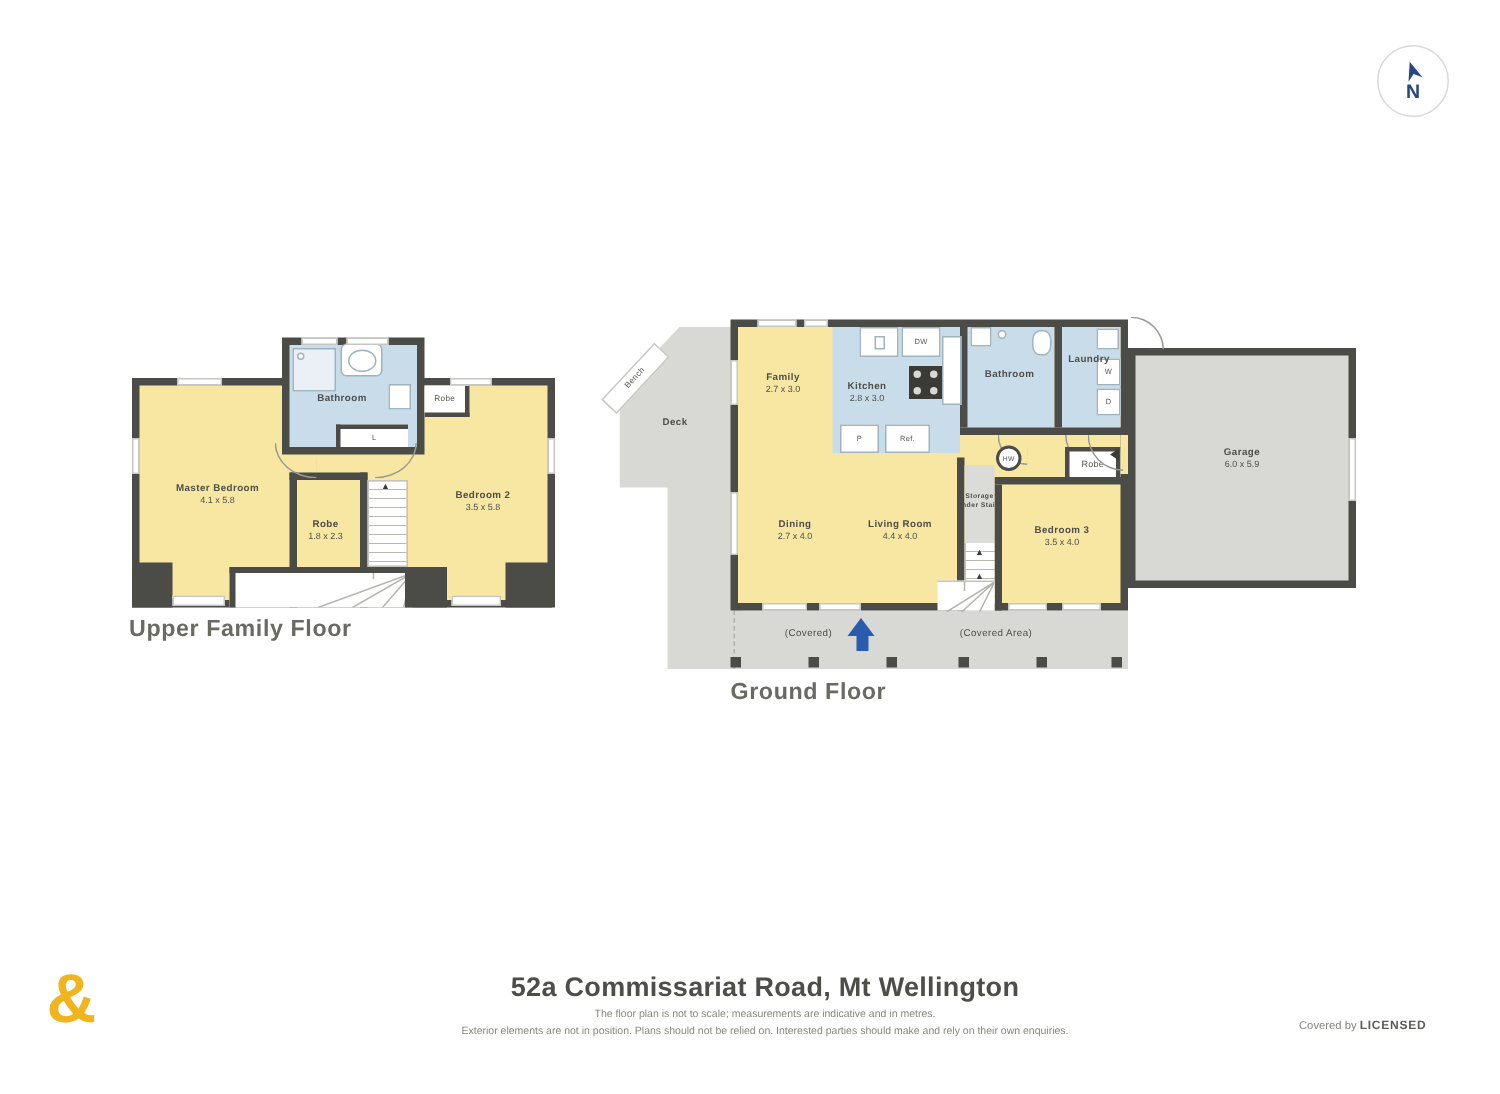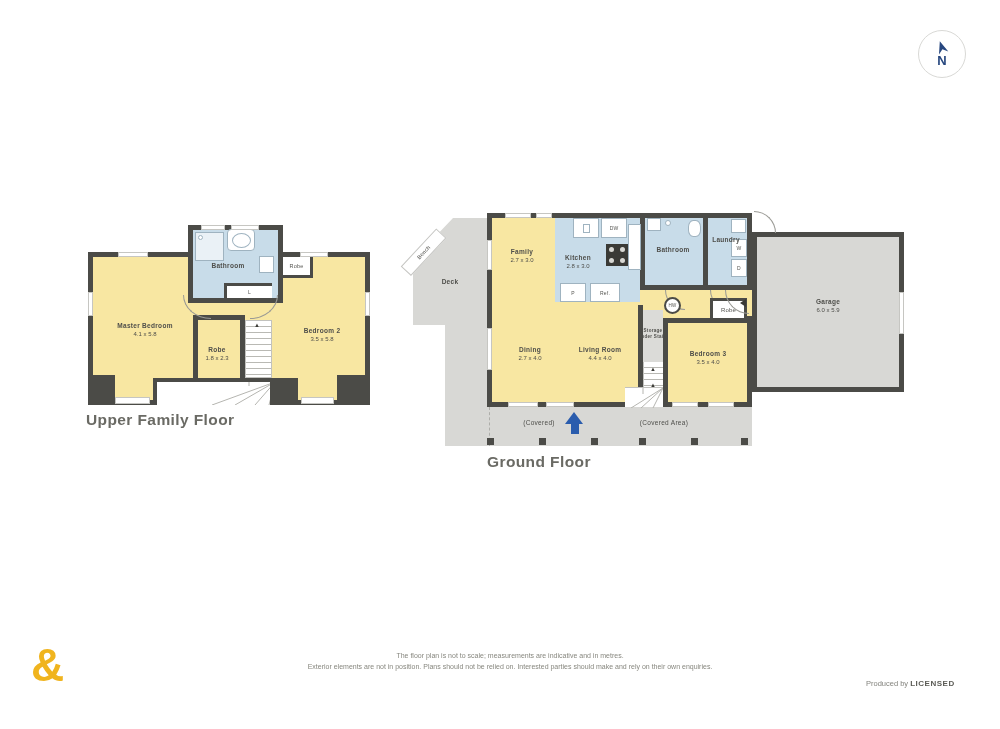--- a/index.html
+++ b/index.html
@@ -265,24 +265,25 @@
     <div class="ann" style="left:98px;top:209px;width:62px;">(Covered)</div>
     <div class="ann" style="left:212px;top:209px;width:84px;">(Covered Area)</div>
     <div class="floor-title" style="left:77px;top:243px;text-align:right;">Ground Floor</div>
   </div>
 
   <div class="logo">
     <div class="logo-amp">&amp;</div>
   </div>
 
   <div class="addr-block">
+    <div class="addr-title">52a Commissariat Road, Mt Wellington</div>
     <div class="addr-disc">
       <div>The floor plan is not to scale; measurements are indicative and in metres.</div>
       <div>Exterior elements are not in position. Plans should not be relied on. Interested parties should make and rely on their own enquiries.</div>
     </div>
   </div>
 
   <div class="produced">
-    <span>Produced by</span>
+    <span>Covered by</span>
     <b>LICENSED</b>
   </div>
 
 </div>
 
 </body></html>

